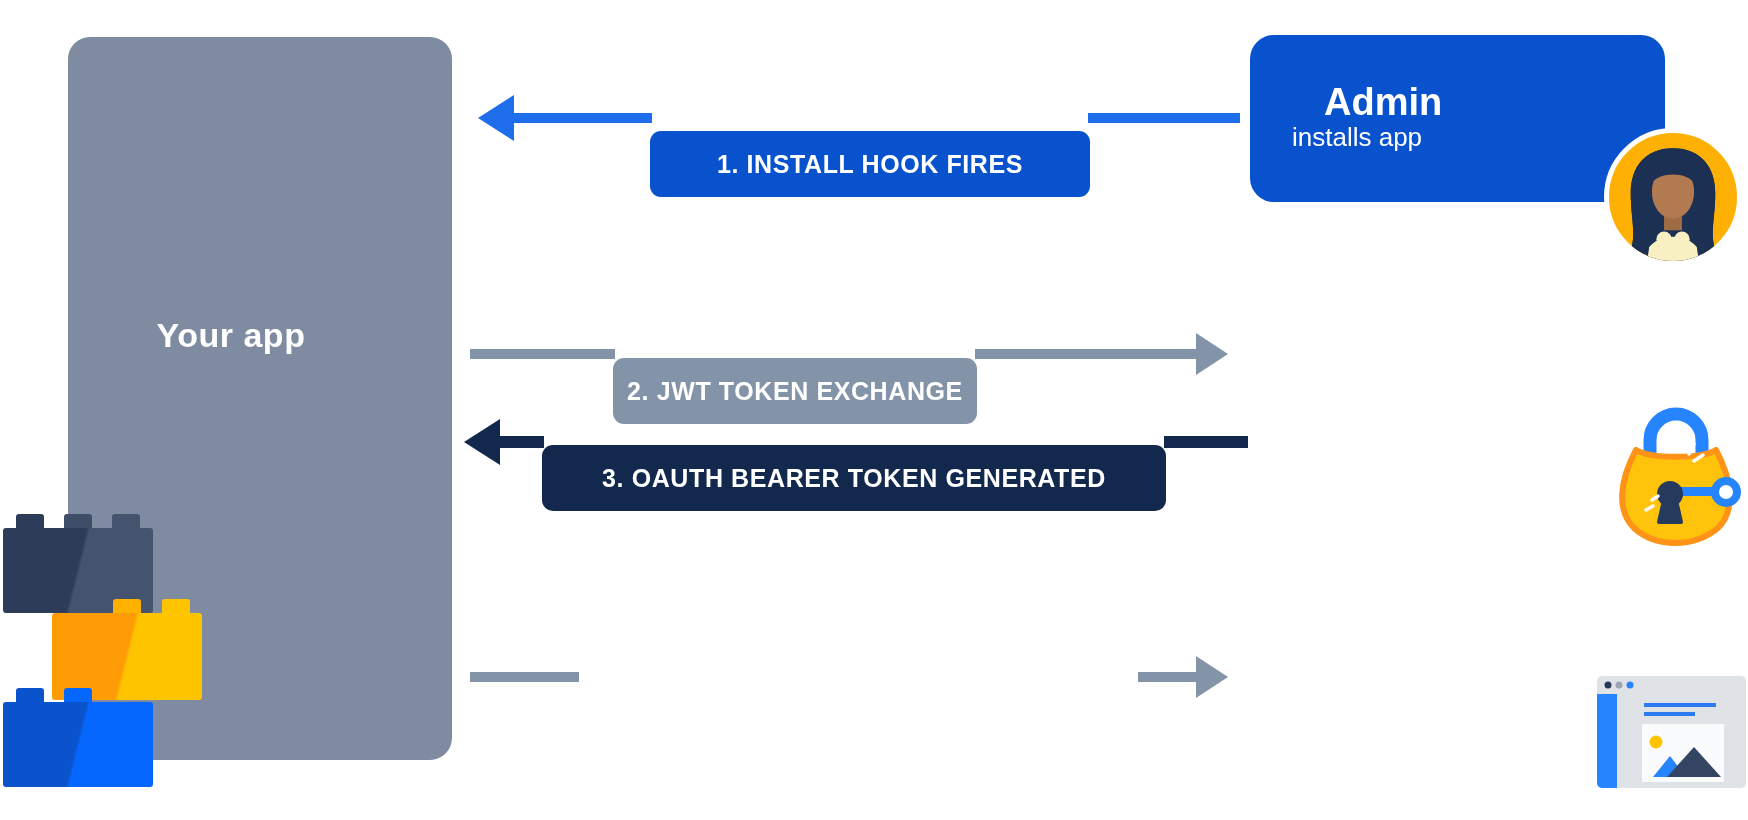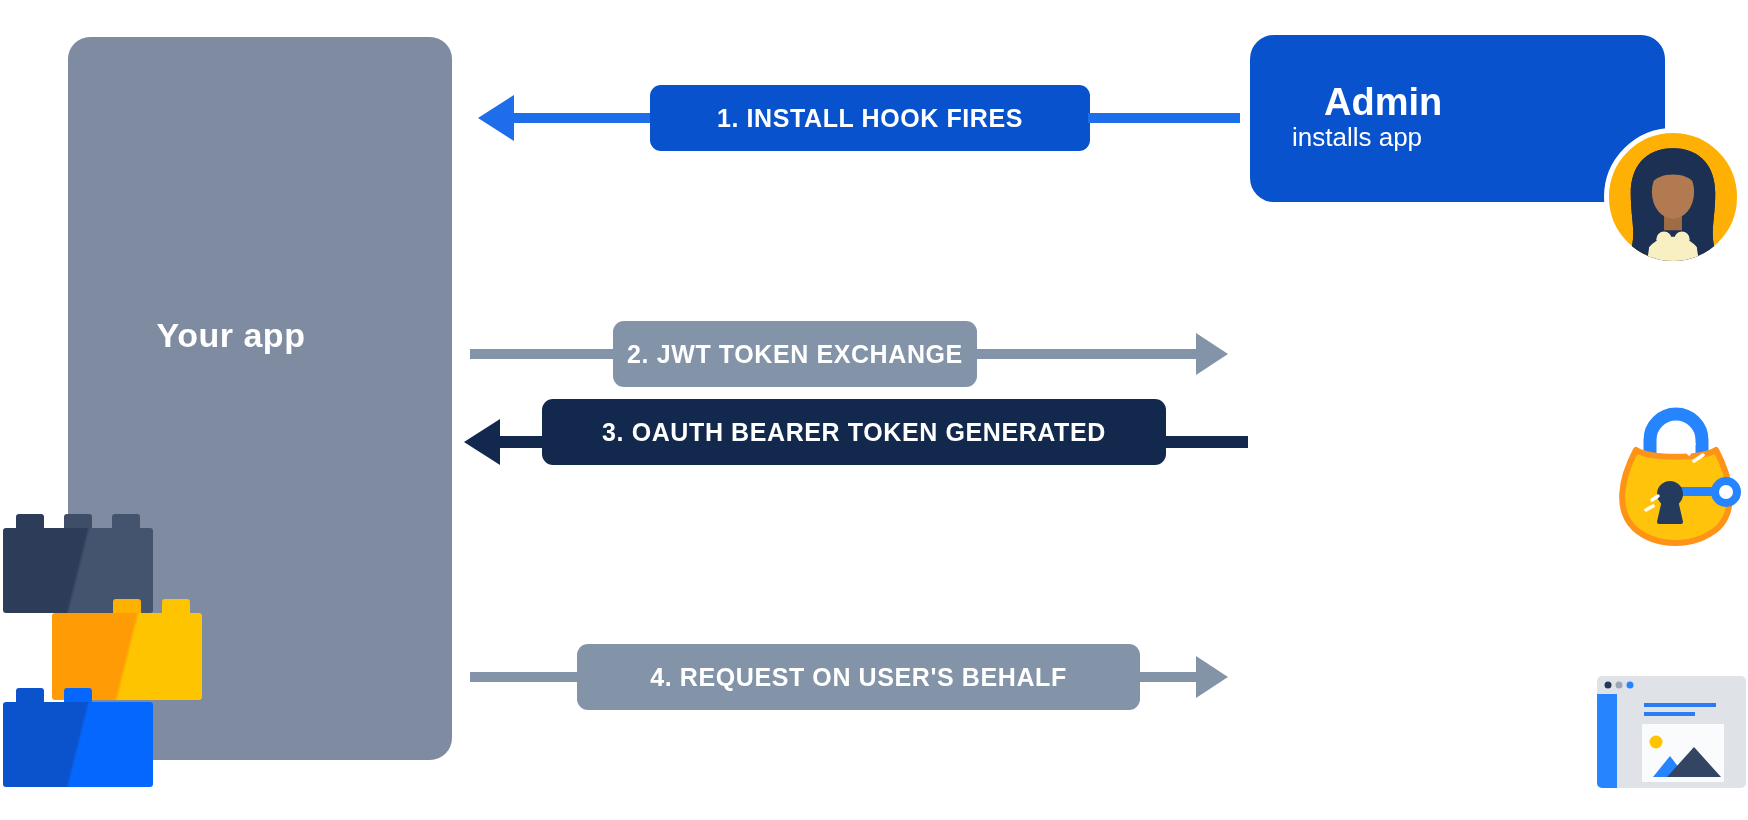--- a/index.html
+++ b/index.html
@@ -21,26 +21,26 @@
   .node.navy{background:#13284D;}
   .node .title{font-size:38px;font-weight:700;line-height:37px;max-width:280px;margin-left:32px;}
   .node .subtitle{font-size:26px;font-weight:400;line-height:32px;}
   #node-admin{top:35px;}
   #node-auth{top:313px;}
   #node-cloud{top:592px;}
 
   
   .badge{position:absolute;height:66px;border-radius:11px;color:#fff;font-size:25px;
          font-weight:700;letter-spacing:.6px;display:flex;align-items:center;
-         justify-content:center;white-space:nowrap;}
+         justify-content:center;white-space:nowrap;margin-top:46px;}
   .badge.blue{background:#0852CD;}
   .badge.gray{background:#8494A8;}
   .badge.navy{background:#13284D;}
   #badge-1{left:650px;top:85px;width:440px;}
-  #badge-2{left:613px;top:321px;width:364px;}
+  #badge-2{left:613px;top:312px;width:364px;}
   #badge-3{left:542px;top:399px;width:624px;}
   #badge-4{left:577px;top:644px;width:563px;}
 
   
   .shaft{position:absolute;}
   .shaft.blue{background:#1E6DEB;height:10px;}
   .shaft.gray{background:#8494A8;height:10px;}
   .shaft.navy{background:#13284D;height:12px;}
   .head{position:absolute;width:0;height:0;}
   .head.left.blue{border-top:23px solid transparent;border-bottom:23px solid transparent;
@@ -104,21 +104,20 @@
   <div class="badge gray" id="badge-2">2. JWT TOKEN EXCHANGE</div>
   <div class="shaft gray" id="shaft-2b"></div>
   <div class="head right gray" id="head-2"></div>
 
   <div class="head left navy" id="head-3"></div>
   <div class="shaft navy" id="shaft-3a"></div>
   <div class="badge navy" id="badge-3">3. OAUTH BEARER TOKEN GENERATED</div>
   <div class="shaft navy" id="shaft-3b"></div>
 
   <div class="shaft gray" id="shaft-4a"></div>
-  <div class="badge gray" id="badge-4">4. REQUEST ON USER'S BEHALF</div>
   <div class="shaft gray" id="shaft-4b"></div>
   <div class="head right gray" id="head-4"></div>
 
   <div class="node blue" id="node-admin">
     <div class="title">Admin</div>
     <div class="subtitle">installs app</div>
   </div>
 
 
 

